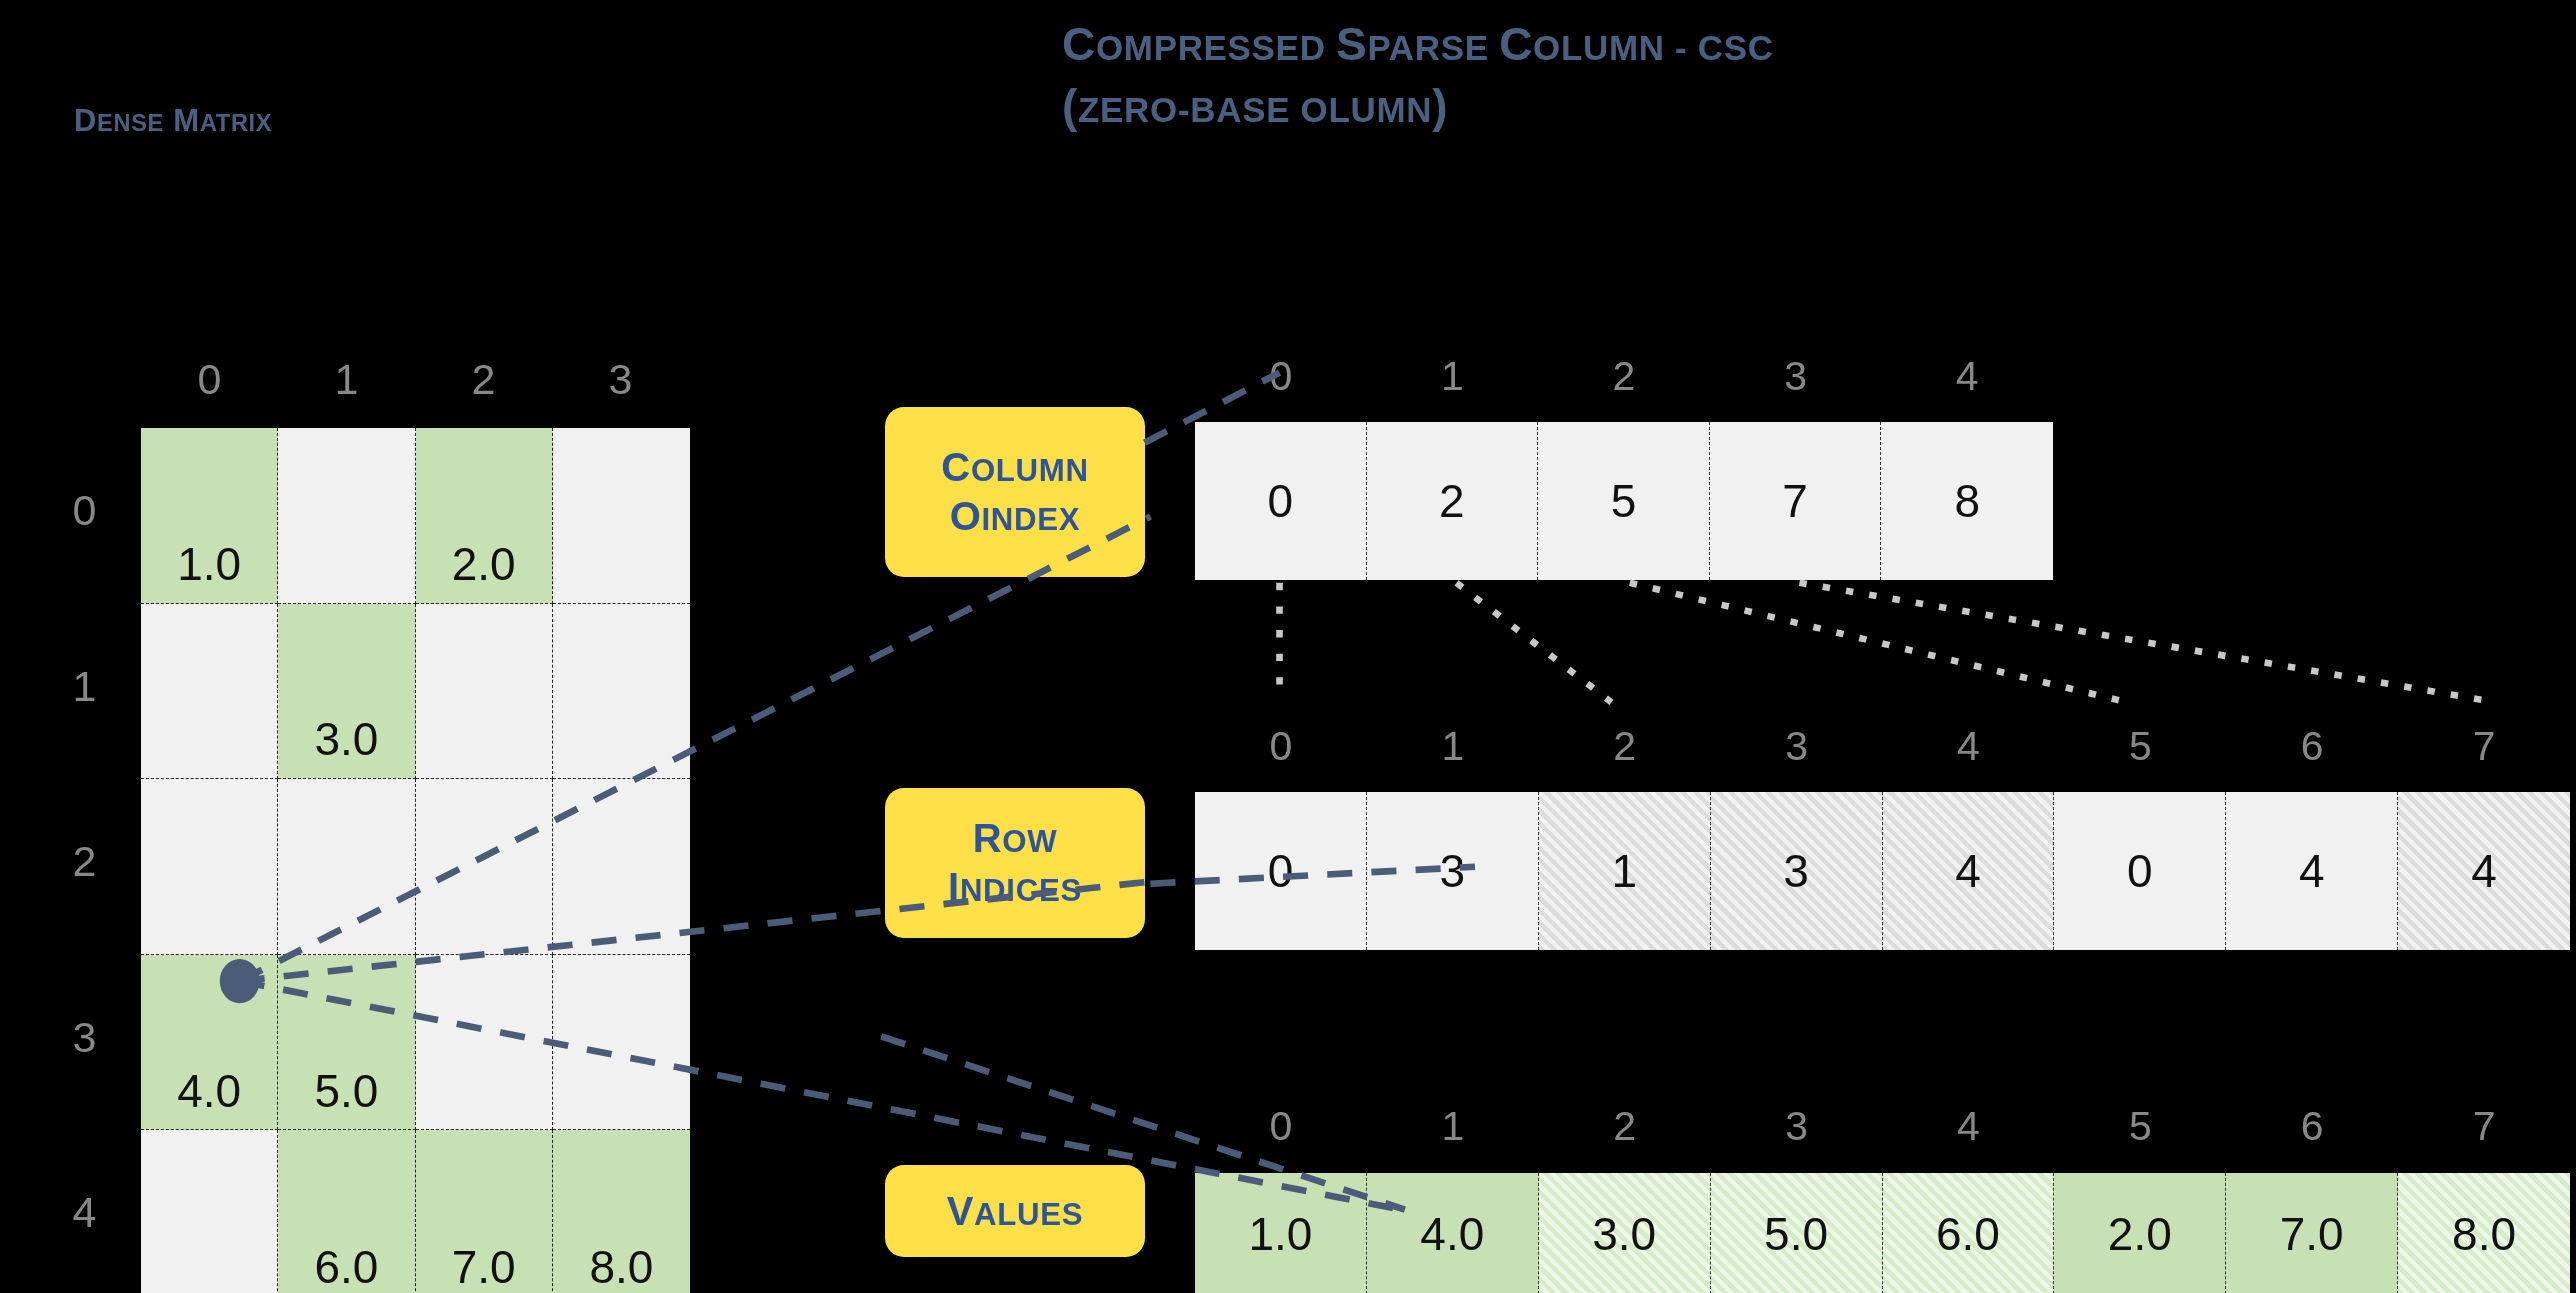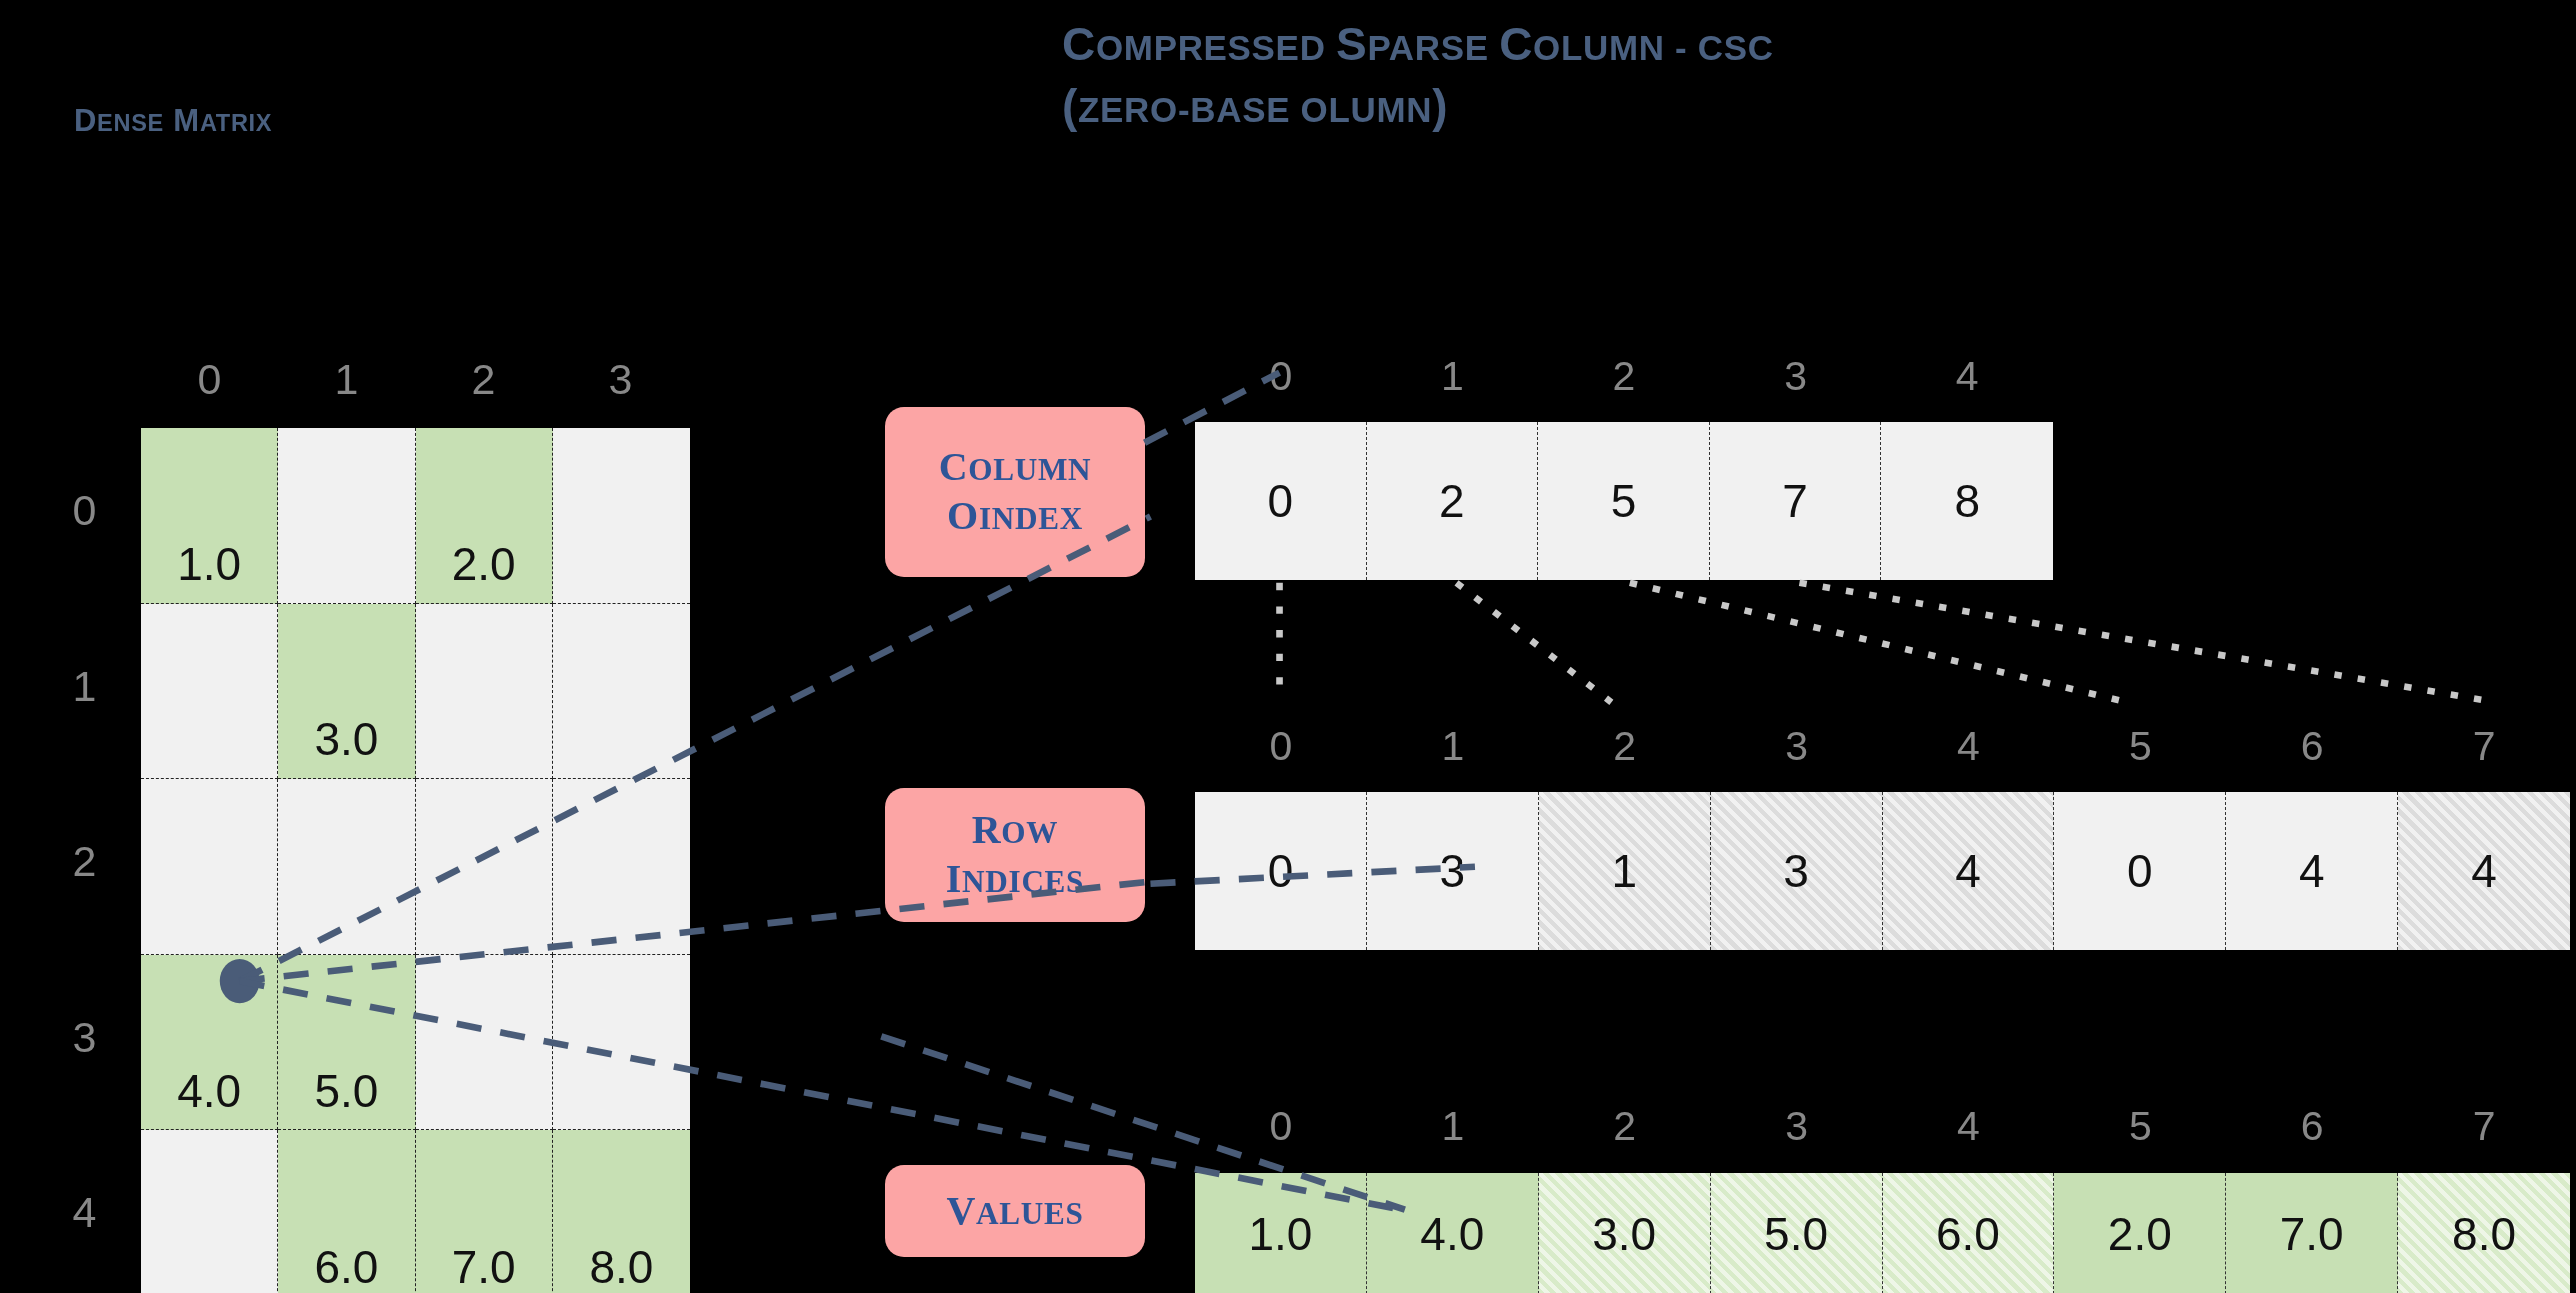--- a/index.html
+++ b/index.html
@@ -41,31 +41,31 @@
     position:absolute;top:355px;width:137px;text-align:center;
     font-size:43px;color:#888;
   }
   .row-head{
     position:absolute;left:44px;width:81px;text-align:center;
     font-size:43px;color:#888;
   }
 
   
   .pill{
-    position:absolute;background:#fca5a5;border-radius:19px;
+    position:absolute;background:#fde047;border-radius:19px;
     display:flex;flex-direction:column;justify-content:center;
     color:#2e5597;font-weight:bold;letter-spacing:0.7px;
-    font-family:Liberation Serif, serif;
+    font-family:Liberation Sans, sans-serif;
     text-align:center;line-height:1.22;
   }
   .pill .l1,.pill .l2{display:block;}
   .pill .big{font-size:1em;}
   .pill .sm{font-size:0.78em;}
   #pill-colptr{left:885px;top:407px;width:260px;height:170px;font-size:40px;}
-  #pill-rowidx{left:885px;top:788px;width:260px;height:134px;font-size:40px;}
+  #pill-rowidx{left:885px;top:788px;width:260px;height:150px;font-size:40px;}
   #pill-values{left:885px;top:1165px;width:260px;height:92px;font-size:40px;}
 
   
   .arr{position:absolute;display:flex;}
   .arr .acell{
     position:relative;display:flex;align-items:center;justify-content:center;
     font-size:46px;color:#111;box-sizing:border-box;
     border-right:1.5px dashed #333;
     background:#f1f1f1;
   }

